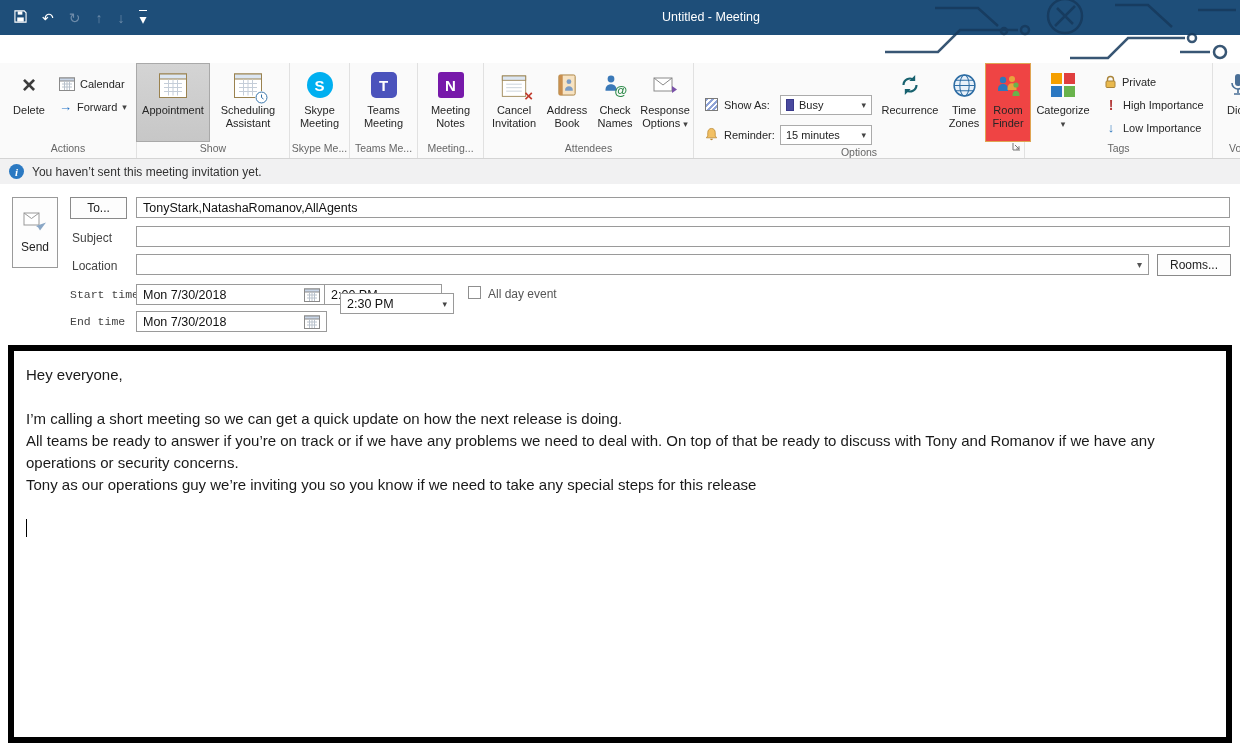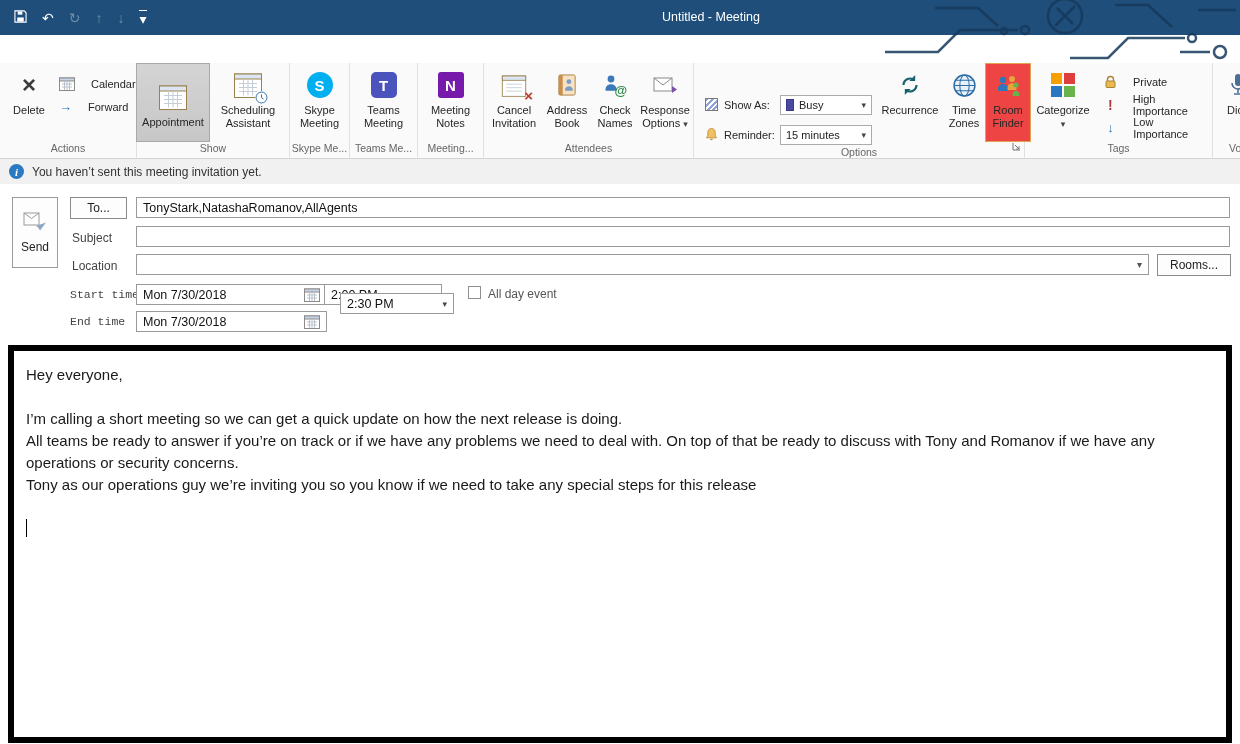--- a/index.html
+++ b/index.html
@@ -24,23 +24,23 @@
 
   
   .ribbon { position:absolute; top:63px; left:0; width:1280px; height:96px; background:#fafafa; border-bottom:1px solid #d4d4d4; display:flex; }
   .rgroup { position:relative; height:95px; border-right:1px solid #e1e1e1; display:flex; flex-direction:column; flex:none; }
   .rgroup-content { flex:1; display:flex; align-items:flex-start; padding-top:1px; }
   .rgroup-label { height:17px; text-align:center; font-size:10.5px; color:#666; line-height:15px; white-space:nowrap; overflow:hidden; }
   .rbtn-lg { height:77px; display:flex; flex-direction:column; align-items:center; padding-top:5px; cursor:default; flex:none; }
   .rbtn-icon { height:32px; display:flex; align-items:center; justify-content:center; }
   .rbtn-label { font-size:11px; line-height:13px; text-align:center; color:#262626; margin-top:3px; }
   .rbtn-label .lbl { display:inline; }
-  .rbtn-lg.sel-gray { background:linear-gradient(#d4d4d4,#c7c7c7); outline:1px solid #a9a9a9;justify-content:center; }
+  .rbtn-lg.sel-gray { background:linear-gradient(#d4d4d4,#c7c7c7); outline:1px solid #a9a9a9; }
   .rbtn-lg.sel-amber { background:#ef4444; outline:1px solid #dfa452; }
-  .rbtn-sm { display:flex; align-items:center; gap:16px; height:23px; padding:0 5px; font-size:11px; color:#262626; cursor:default; }
+  .rbtn-sm { display:flex; align-items:center; gap:5px; height:23px; padding:0 5px; font-size:11px; color:#262626; cursor:default; }
   .rbtn-col { display:flex; flex-direction:column; margin-top:8px; }
   .caret { font-size:9px; color:#444; }
   .glyph { display:inline-block; line-height:1; }
   .delete-x { font-size:24px; font-weight:bold; color:#3c3c3c; }
   .fwd { color:#1f6fc5; font-weight:bold; font-size:13px; }
   .sq-round, .sq-rect { width:26px; height:26px; color:#fff; font-weight:bold; font-size:15px; display:flex; align-items:center; justify-content:center; }
   .sq-round { border-radius:50%; background:#00aff0; }
   .sq-rect.teams { border-radius:5px; background:#4b53bc; }
   .sq-rect.onenote { border-radius:3px; background:#7719aa; }
   .icon-stack { position:relative; }

